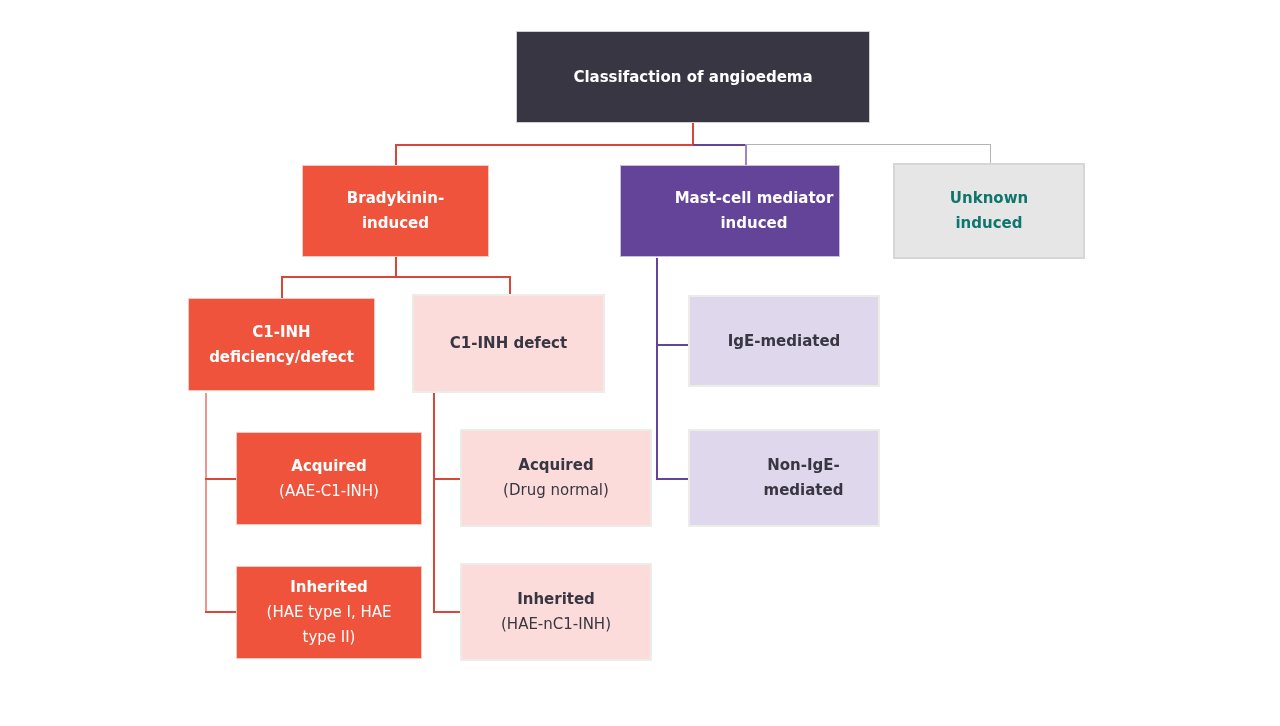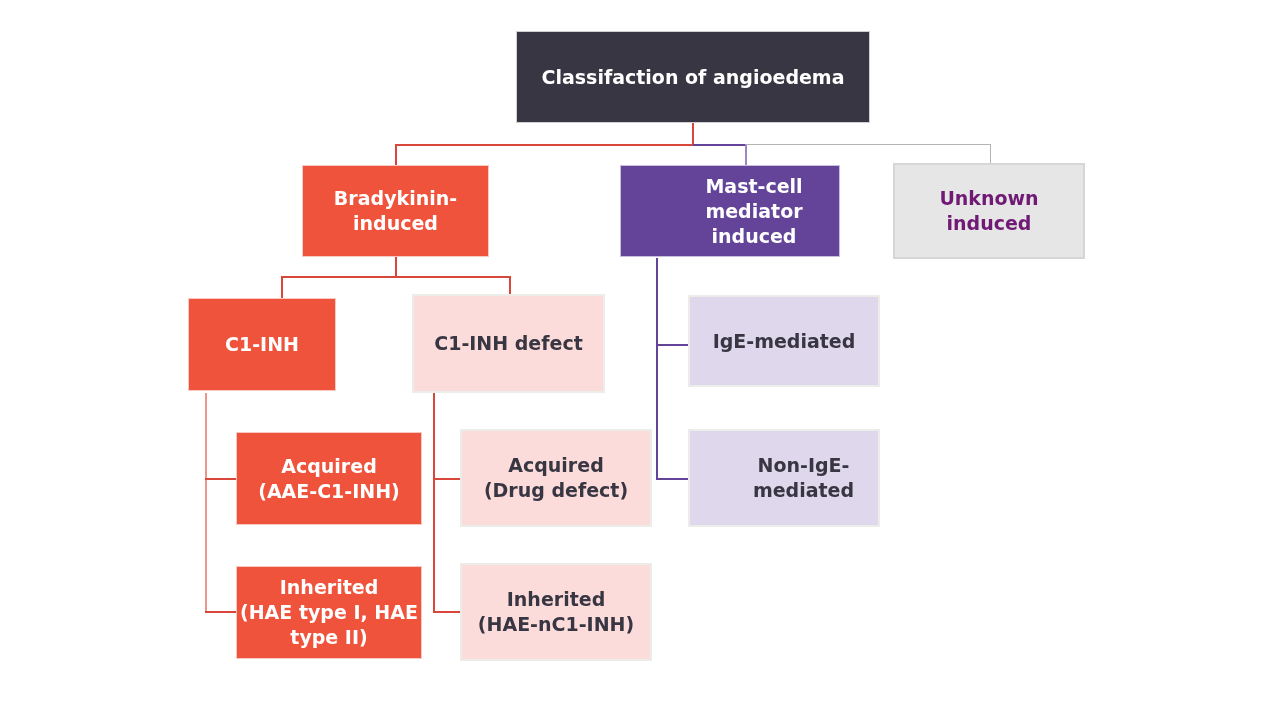--- a/index.html
+++ b/index.html
@@ -1,27 +1,27 @@
 <!DOCTYPE html>
 <html><head>
   <meta charset="utf-8">
   <style>
     html, body { margin: 0; padding: 0; background: #ffffff; }
     body { width: 1280px; height: 726px; position: relative; overflow: hidden;
            font-family: "DejaVu Sans", sans-serif; }
     .node { position: absolute; box-sizing: border-box; display: flex;
             flex-direction: column; align-items: center; justify-content: center;
-            text-align: center; font-weight: bold; font-size: 19px; line-height: 25px; }
-    .node .sub { font-weight: bold; }
+            text-align: center; font-weight: bold; font-size: 15px; line-height: 25px; }
+    .node .sub { font-weight: normal; }
     .dark   { background: #383642; color: #ffffff; border: 1px solid #d0d0d0; }
     .red    { background: #f0533c; color: #ffffff; border: 1px solid #f7c9c0; }
     .pink   { background: #fbdcda; color: #383642; border: 2px solid #ecece8; }
     .purple { background: #634499; color: #ffffff; border: 1px solid #c9bde0; }
     .lav    { background: #dfd7ec; color: #383642; border: 2px solid #ecece8; }
-    .grey   { background: #e6e6e6; color: #701a75; border: 2px solid #d6d6d6; }
+    .grey   { background: #e6e6e6; color: #0f766e; border: 2px solid #d6d6d6; }
     .line { position: absolute; }
     .lr  { background: #d9473a; }
     .lrl { background: #f0958a; }
     .lp  { background: #634499; }
     .lpl { background: #9d86c8; }
     .lg  { background: #b4b4b4; }
   </style>
 </head>
 <body>
 
@@ -62,42 +62,43 @@
 <div class="node purple" style="left:620px;top:165px;width:220px;height:92px;padding-left:48px;">
   <span>Mast-cell mediator</span>
   <span>induced</span>
 </div>
 
 <div class="node grey" style="left:893px;top:163px;width:192px;height:96px;">
   <span>Unknown</span>
   <span>induced</span>
 </div>
 
-<div class="node red" style="left:188px;top:298px;width:148px;height:93px;">
+<div class="node red" style="left:188px;top:298px;width:187px;height:93px;">
   <span>C1-INH</span>
+  <span>deficiency/defect</span>
 </div>
 
 <div class="node pink" style="left:412px;top:294px;width:193px;height:99px;">
   <span>C1-INH defect</span>
 </div>
 
 <div class="node red" style="left:236px;top:432px;width:186px;height:93px;">
   <span>Acquired</span>
   <span class="sub">(AAE-C1-INH)</span>
 </div>
 
 <div class="node red" style="left:236px;top:566px;width:186px;height:93px;">
   <span>Inherited</span>
   <span class="sub">(HAE type I, HAE</span>
   <span class="sub">type II)</span>
 </div>
 
 <div class="node pink" style="left:460px;top:429px;width:192px;height:98px;">
   <span>Acquired</span>
-  <span class="sub">(Drug defect)</span>
+  <span class="sub">(Drug normal)</span>
 </div>
 
 <div class="node pink" style="left:460px;top:563px;width:192px;height:98px;">
   <span>Inherited</span>
   <span class="sub">(HAE-nC1-INH)</span>
 </div>
 
 <div class="node lav" style="left:688px;top:295px;width:192px;height:92px;">
   <span>IgE-mediated</span>
 </div>

